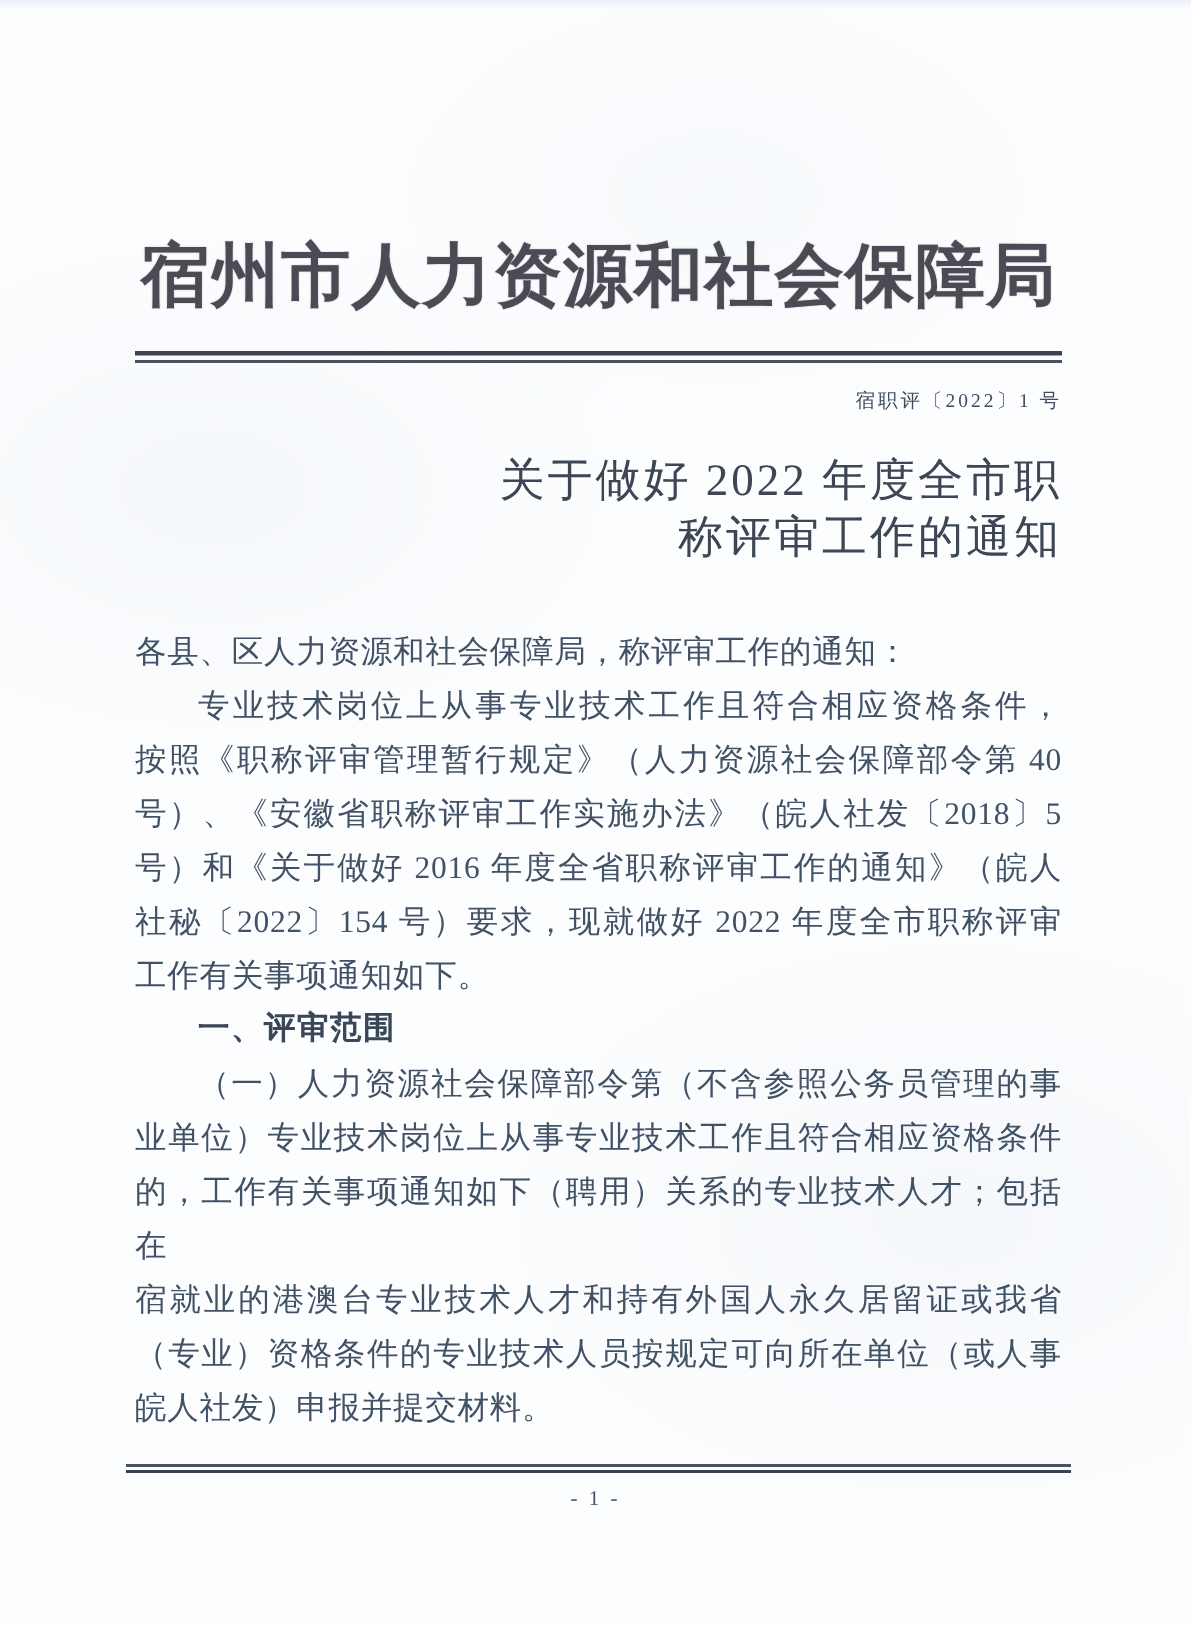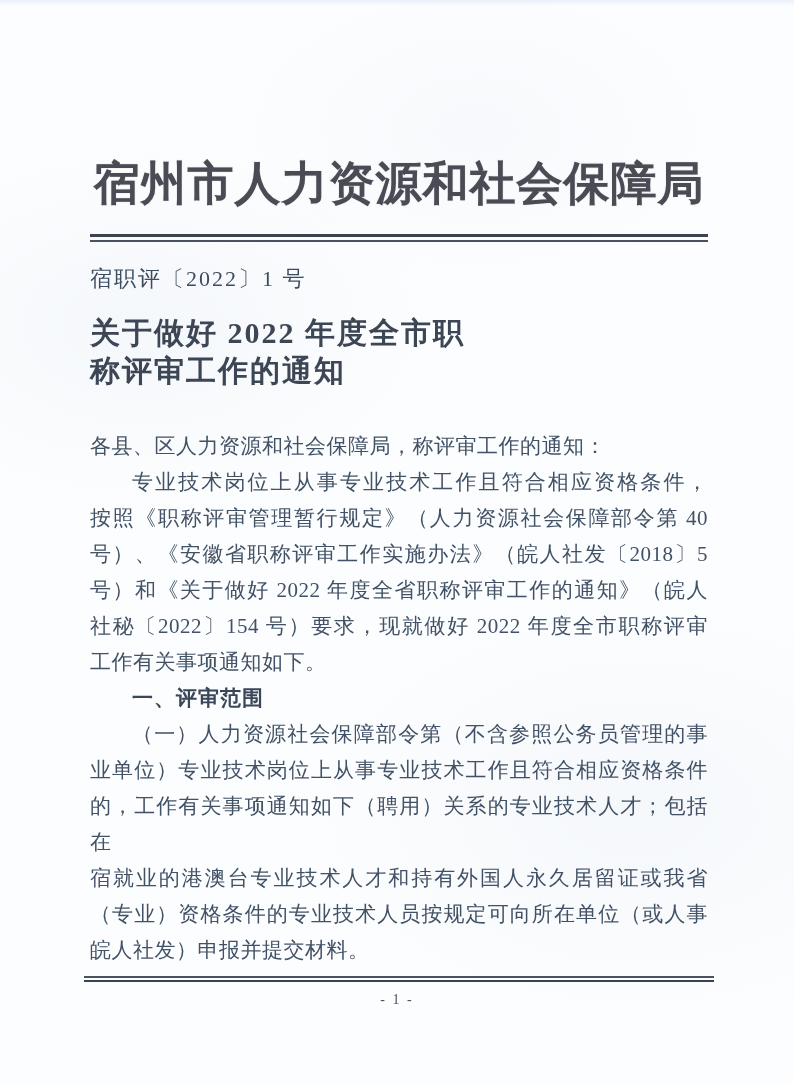--- a/index.html
+++ b/index.html
@@ -36,32 +36,33 @@
     text-shadow: 0 0 1px rgba(70,72,82,0.45);
     white-space: nowrap;
   }
   .rule-double {
     margin-top: 16px;
     height: 3px;
     border-top: 3px solid #3c4350;
     border-bottom: 2px solid #4a5160;
   }
   .doc-number {
-    margin-top: 23px;
-    font-size: 22px;
+    margin-top: 11px;
+    text-align: right;
+    font-size: 13px;
     line-height: 27px;
     letter-spacing: 2px;
     color: #3e4c60;
   }
   .doc-title {
     margin-top: 22px;
-    text-align: left;
+    text-align: right;
     font-size: 30px;
     line-height: 38px;
-    font-weight: bold;
+    font-weight: normal;
     letter-spacing: 2px;
     color: #3c4654;
   }
   .body-text {
     margin-top: 38px;
     font-size: 21px;
     line-height: 36px;
     letter-spacing: 0.5px;
   }
   .line {
@@ -120,21 +121,21 @@
       <div>关于做好 2022 年度全市职</div>
       <div>称评审工作的通知</div>
     </div>
 
     <div class="body-text">
       <div class="line">各县、区人力资源和社会保障局，称评审工作的通知：</div>
 
       <div class="line just indent">专业技术岗位上从事专业技术工作且符合相应资格条件，</div>
       <div class="line just">按照《职称评审管理暂行规定》（人力资源社会保障部令第 40</div>
       <div class="line just">号）、《安徽省职称评审工作实施办法》（皖人社发〔2018〕5</div>
-      <div class="line just">号）和《关于做好 2022 年度全省职称评审工作的通知》（皖人</div>
+      <div class="line just">号）和《关于做好 2016 年度全省职称评审工作的通知》（皖人</div>
       <div class="line just">社秘〔2022〕154 号）要求，现就做好 2022 年度全市职称评审</div>
       <div class="line">工作有关事项通知如下。</div>
 
       <div class="section-heading">一、评审范围</div>
 
       <div class="line just indent">（一）人力资源社会保障部令第（不含参照公务员管理的事</div>
       <div class="line just">业单位）专业技术岗位上从事专业技术工作且符合相应资格条件</div>
       <div class="line just">的，工作有关事项通知如下（聘用）关系的专业技术人才；包括在</div>
       <div class="line just">宿就业的港澳台专业技术人才和持有外国人永久居留证或我省</div>
       <div class="line just">（专业）资格条件的专业技术人员按规定可向所在单位（或人事</div>

